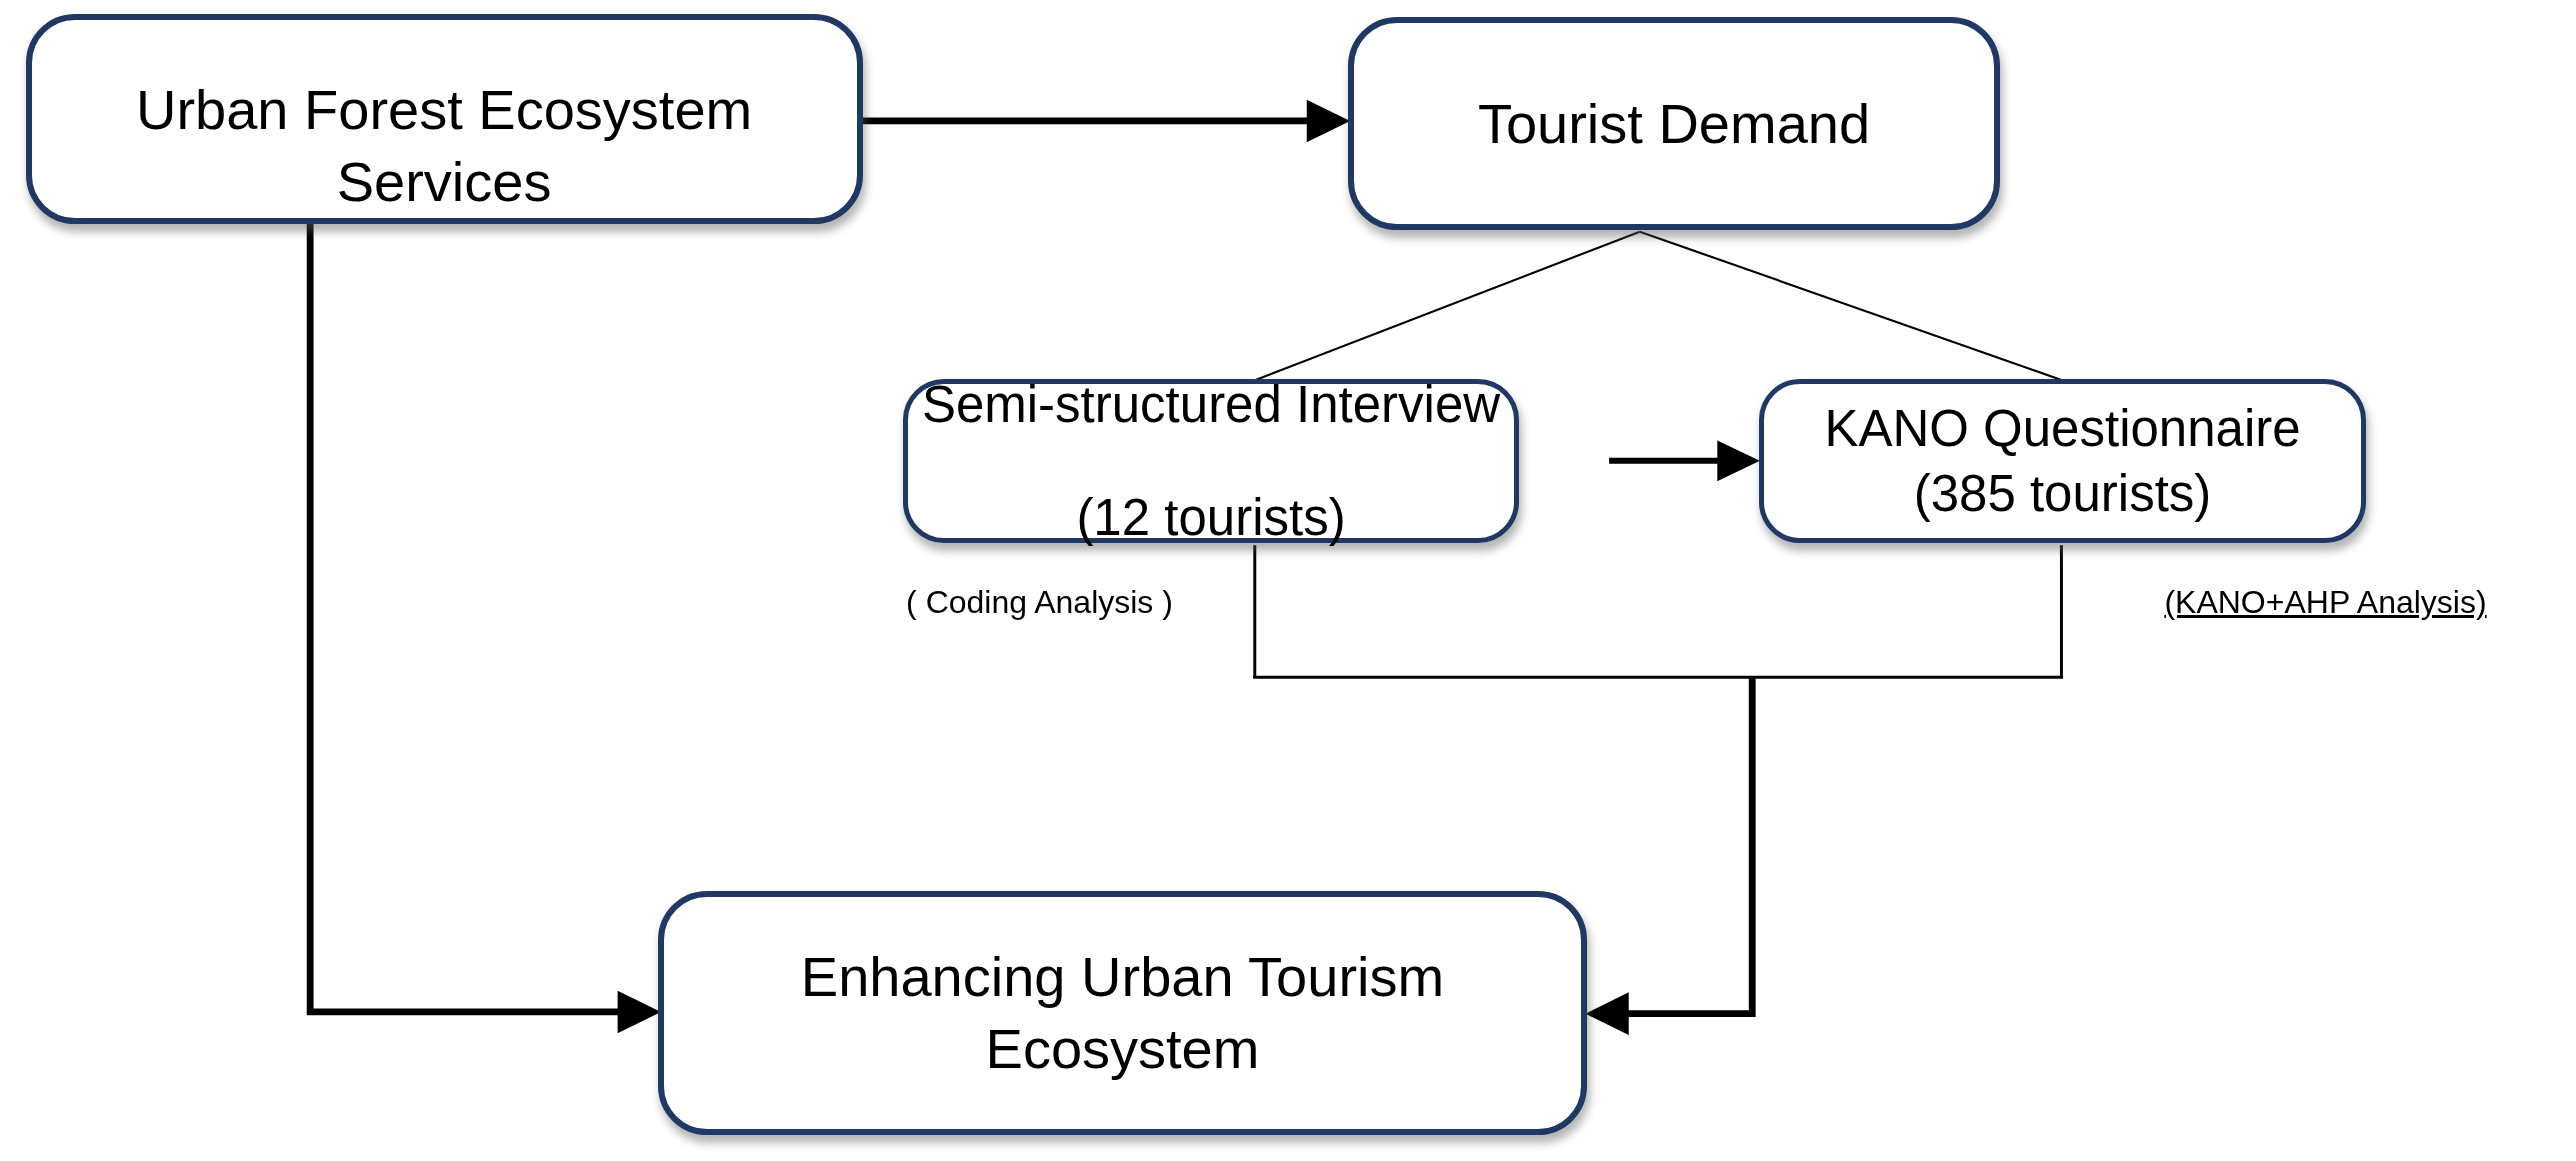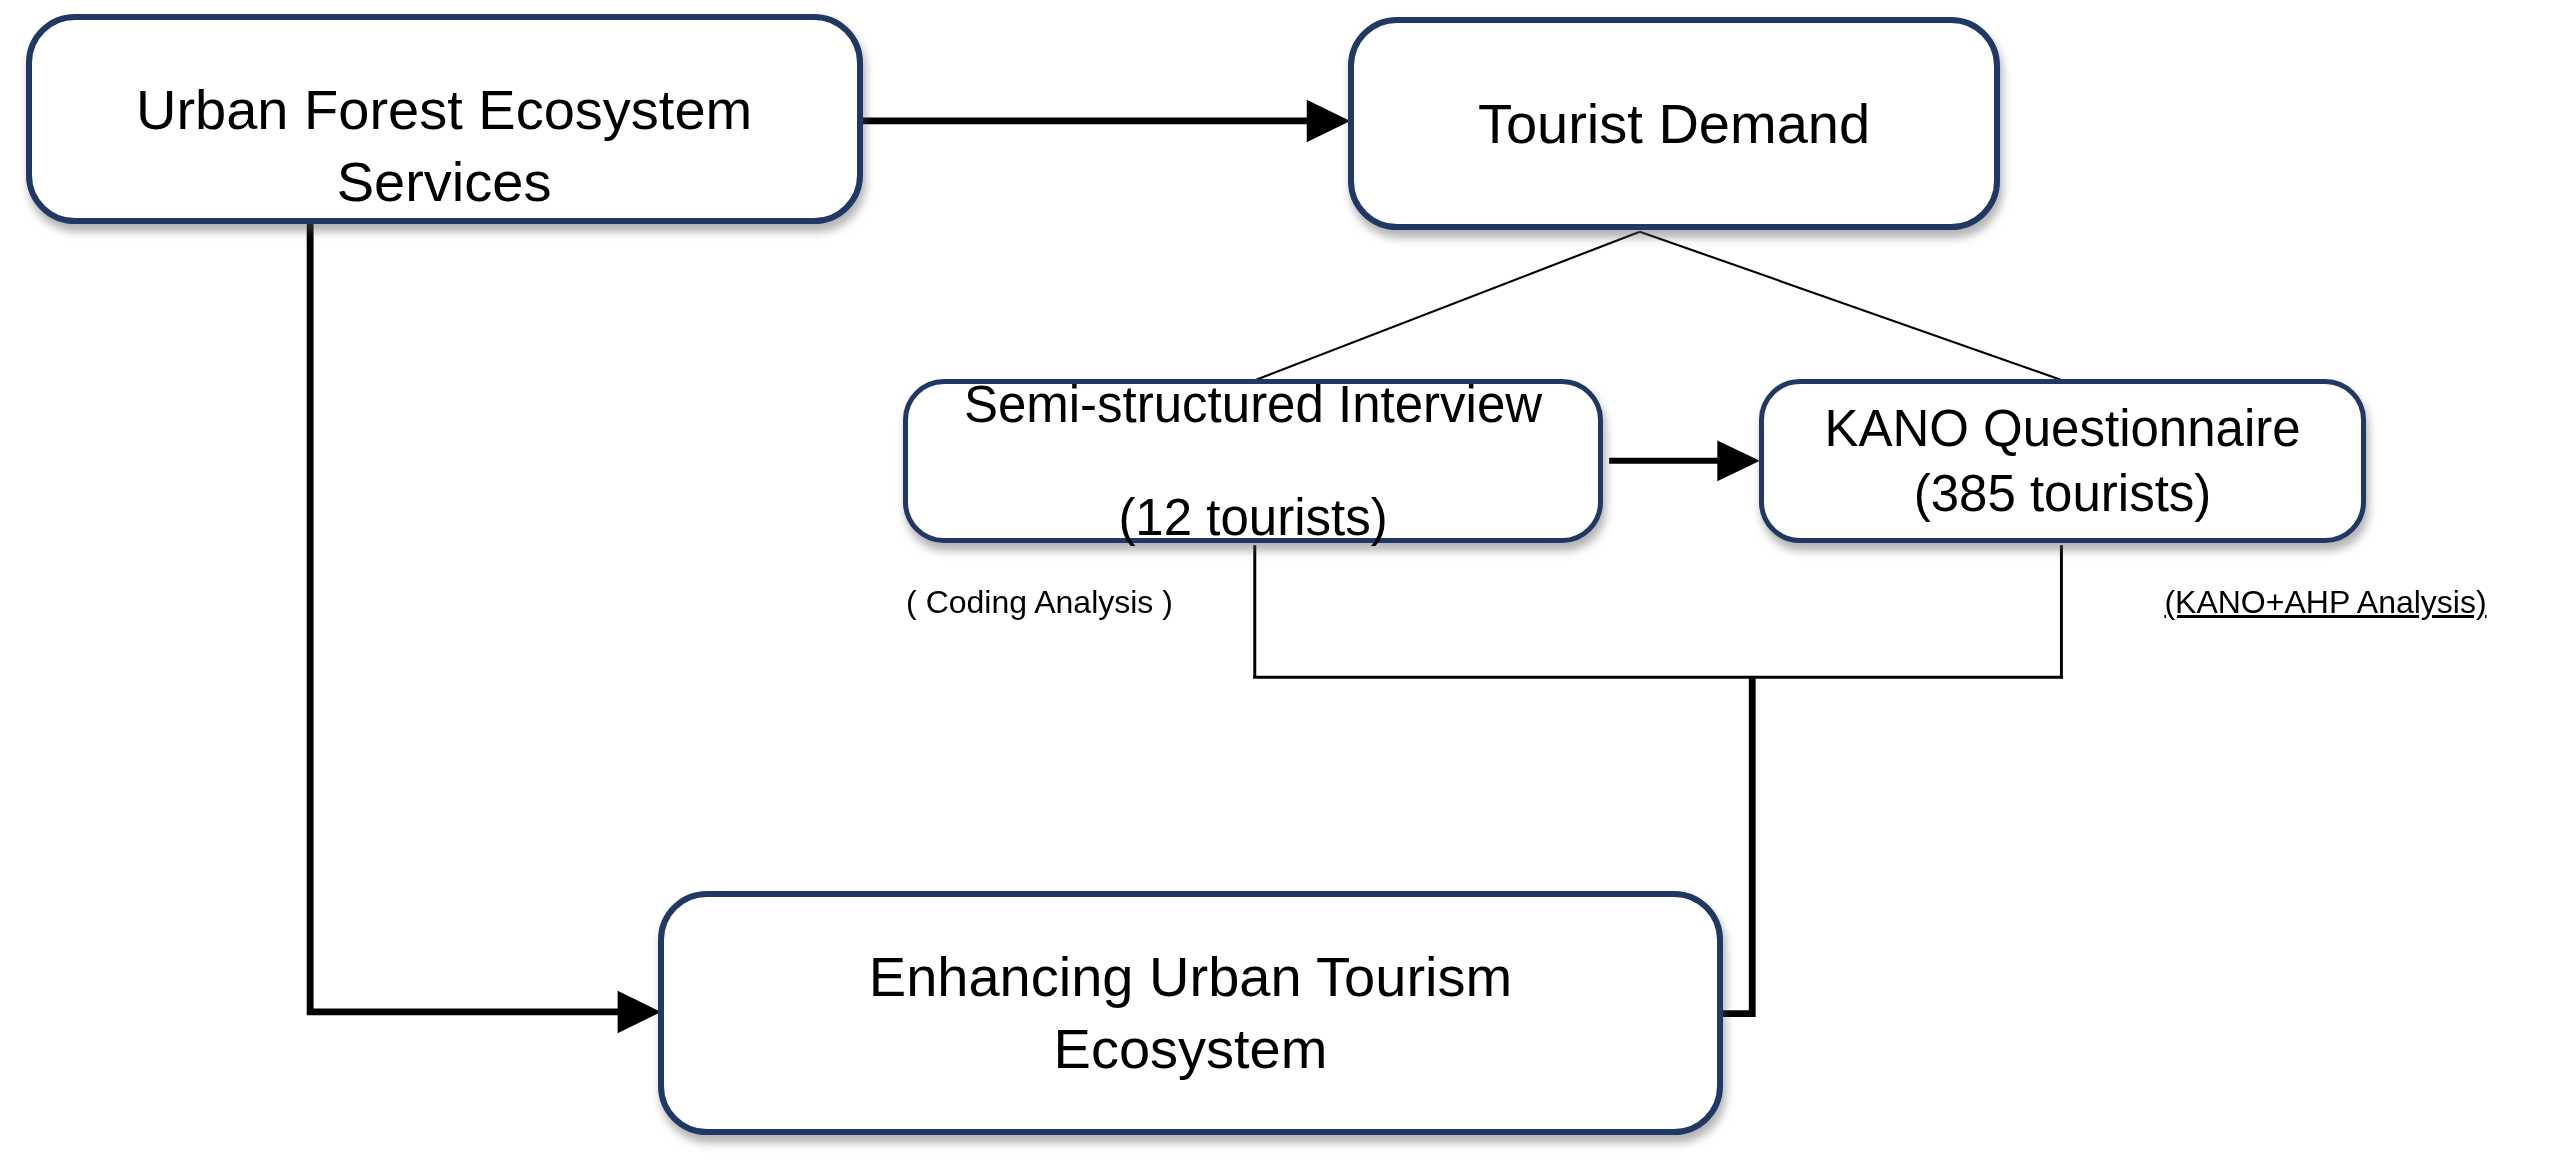--- a/index.html
+++ b/index.html
@@ -38,23 +38,23 @@
     position: absolute;
     color: #000000;
     font-size: 32px;
     text-align: center;
     white-space: nowrap;
     line-height: 1.2;
   }
   
   #node-urban-forest   { left: 25.6px;   top: 13.6px;   width: 837px;  height: 210px; justify-content: flex-end; }
   #node-tourist-demand { left: 1348px; top: 17px;   width: 652px;  height: 213px; }
-  #node-interview      { left: 903px; top: 379px;  width: 700px;  height: 164px; border-width: 5.1px; border-radius: 41px; gap: 48px; }
+  #node-interview      { left: 903px; top: 379px;  width: 616px;  height: 164px; border-width: 5.1px; border-radius: 41px; gap: 48px; }
   #node-kano           { left: 1759px; top: 379px;  width: 607px;  height: 164px; border-width: 5.1px; border-radius: 41px; }
-  #node-resilience     { left: 658px;  top: 891px; width: 1065px; height: 244px; }
+  #node-resilience     { left: 658px;  top: 891px; width: 929px; height: 244px; }
   #label-coding   { left: 814px;  top: 583px; width: 451px; }
   #label-kano-ahp { left: 2087px; top: 583px; width: 477px; text-decoration: underline; }
 </style>
 </head>
 <body>
 
 <div id="canvas">
 
   <svg id="edges" viewBox="0 0 3024 1363" xmlns="http://www.w3.org/2000/svg">
 

